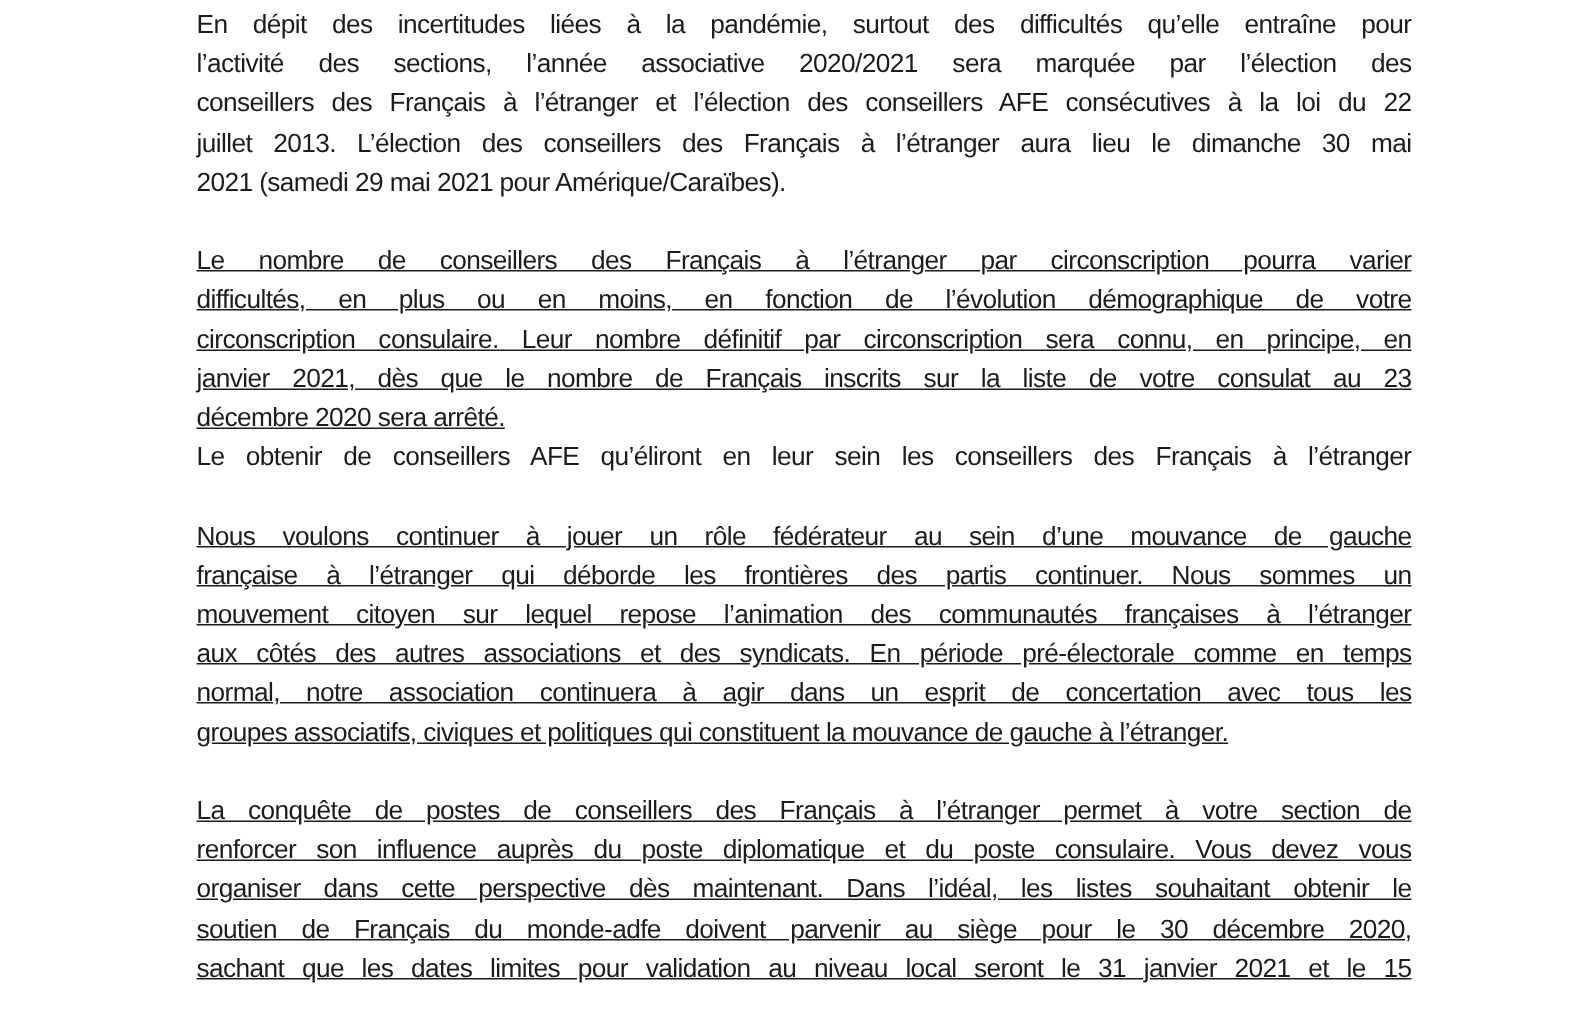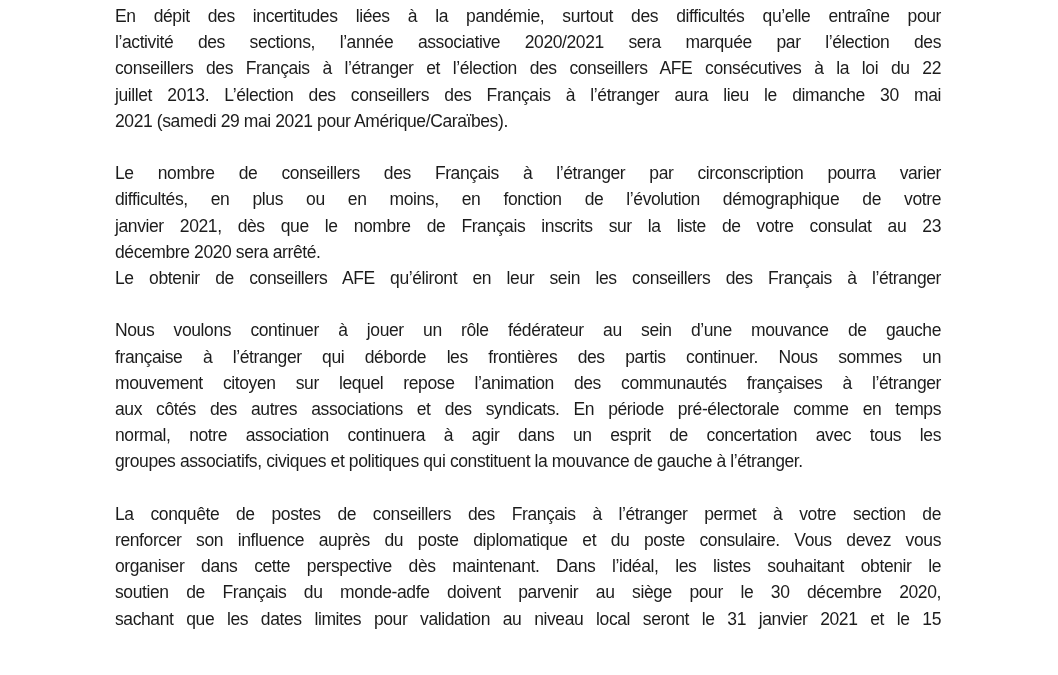--- a/index.html
+++ b/index.html
@@ -20,25 +20,26 @@
     top: 3px;
     width: 826px;
     color: #1c1c1c;
     font-family: "Liberation Sans", sans-serif;
     font-size: 17.5px;
     letter-spacing: -0.4px;
     line-height: 26.2px;
     hyphens: none;
   }
   .paragraph { margin: 0; }
-  .paragraph.gap-before { margin-top: 26.2px; }
+  .paragraph.gap-before { margin-top: 26.2px; text-decoration: underline; }
   .line {
     text-align: justify;
     text-align-last: justify;
     white-space: normal;
+    margin-left: 16px;
   }
   .line.last {
     text-align: justify;
     text-align-last: left;
   }
 </style>
 </head>
 <body>
 
 <div class="page">
@@ -46,20 +47,21 @@
       <div class="paragraph">
         <div class="line">En dépit des incertitudes liées à la pandémie, surtout des difficultés qu’elle entraîne pour</div>
         <div class="line">l’activité des sections, l’année associative 2020/2021 sera marquée par l’élection des</div>
         <div class="line">conseillers des Français à l’étranger et l’élection des conseillers AFE consécutives à la loi du 22</div>
         <div class="line">juillet 2013. L’élection des conseillers des Français à l’étranger aura lieu le dimanche 30 mai</div>
         <div class="line last">2021 (samedi 29 mai 2021 pour Amérique/Caraïbes).</div>
       </div>
       <div class="paragraph gap-before">
         <div class="line">Le nombre de conseillers des Français à l’étranger par circonscription pourra varier</div>
         <div class="line">difficultés, en plus ou en moins, en fonction de l’évolution démographique de votre</div>
+        <div class="line">circonscription consulaire. Leur nombre définitif par circonscription sera connu, en principe, en</div>
         <div class="line">janvier 2021, dès que le nombre de Français inscrits sur la liste de votre consulat au 23</div>
         <div class="line last">décembre 2020 sera arrêté.</div>
       </div>
       <div class="paragraph">
         <div class="line">Le obtenir de conseillers AFE qu’éliront en leur sein les conseillers des Français à l’étranger</div>
       </div>
       <div class="paragraph gap-before">
         <div class="line">Nous voulons continuer à jouer un rôle fédérateur au sein d’une mouvance de gauche</div>
         <div class="line">française à l’étranger qui déborde les frontières des partis continuer. Nous sommes un</div>
         <div class="line">mouvement citoyen sur lequel repose l’animation des communautés françaises à l’étranger</div>

